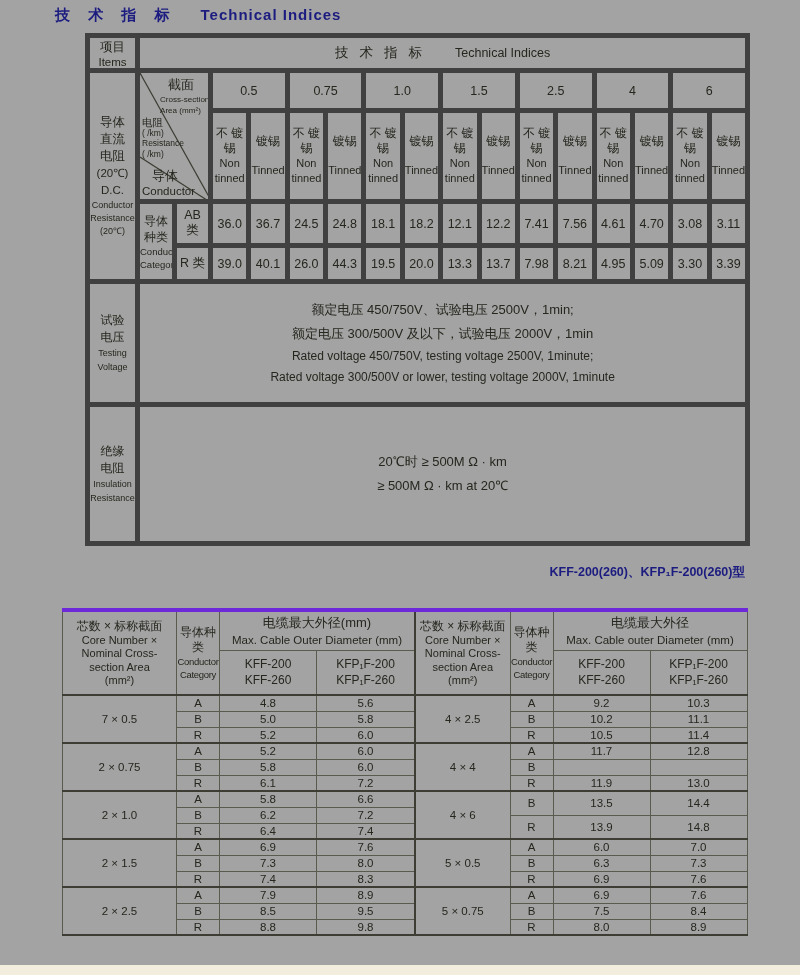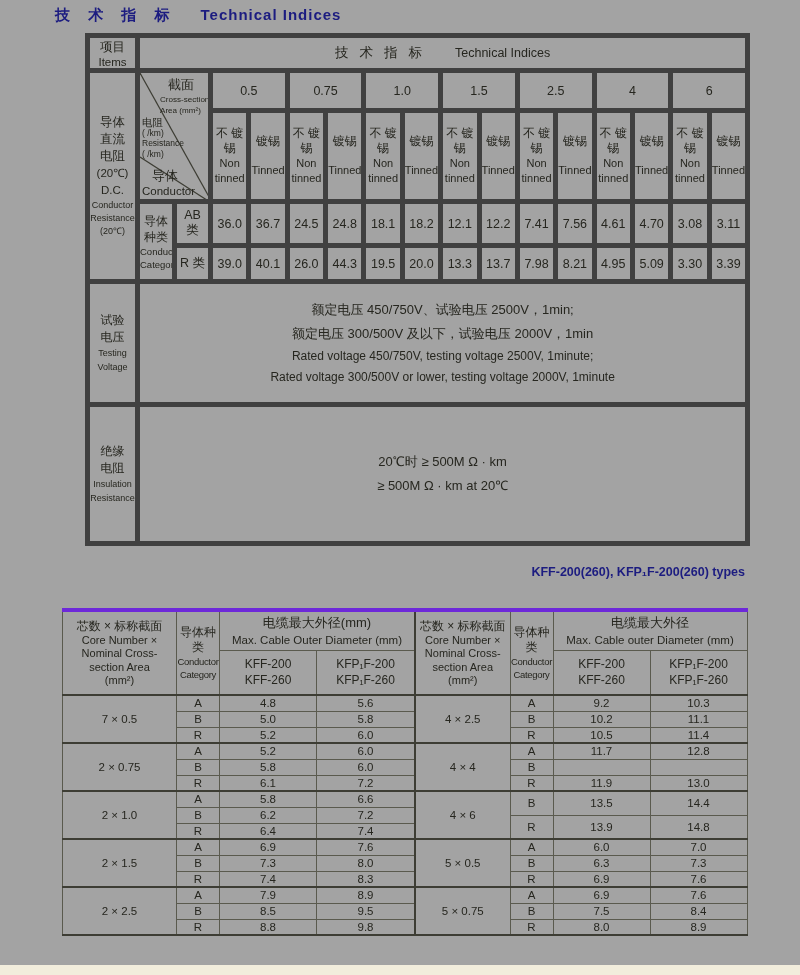--- a/index.html
+++ b/index.html
@@ -278,21 +278,21 @@
       </td>
       <td class="wide-lines" colspan="16">
         <div class="zh">20℃时 ≥ 500M Ω · km</div>
         <div class="zh">≥ 500M Ω · km at 20℃</div>
       </td>
     </tr>
   </tbody>
     </table>
 
   <div class="types">
-    <div>KFF-200(260), KFP₁F-200(260) types</div>
+    <div>KFF-200(260)、KFP₁F-200(260)型</div>
   </div>
 
   <div class="t2wrap">
     <table class="t2 left" id="t2l">
       <colgroup>
           <col style="width:114px">
           <col style="width:43px">
           <col style="width:97px">
           <col style="width:98px">
         </colgroup>

